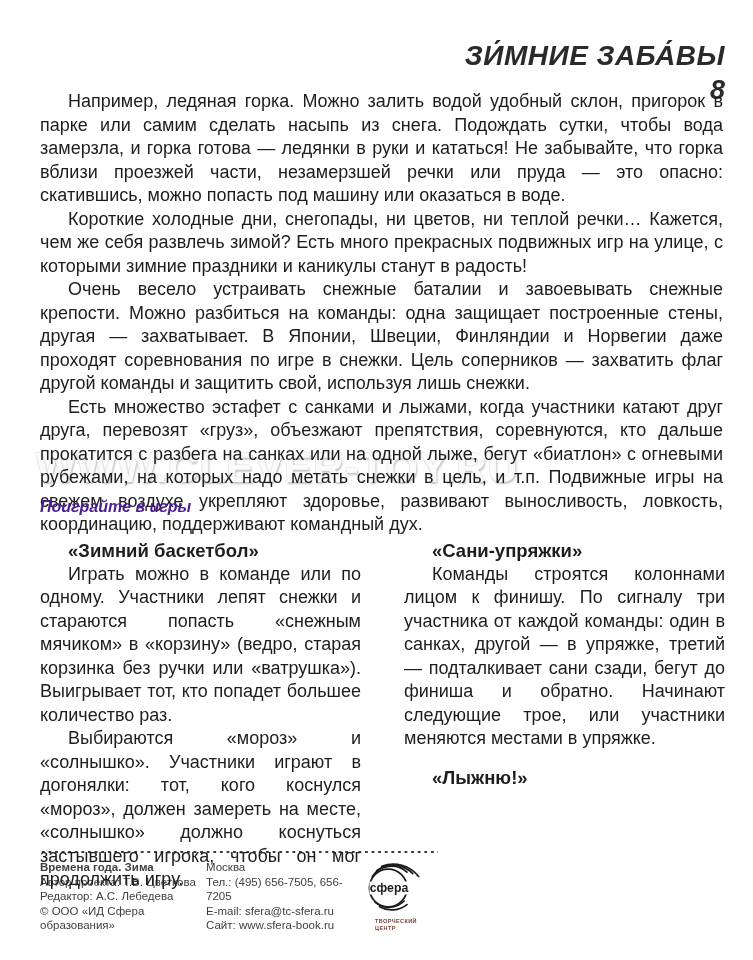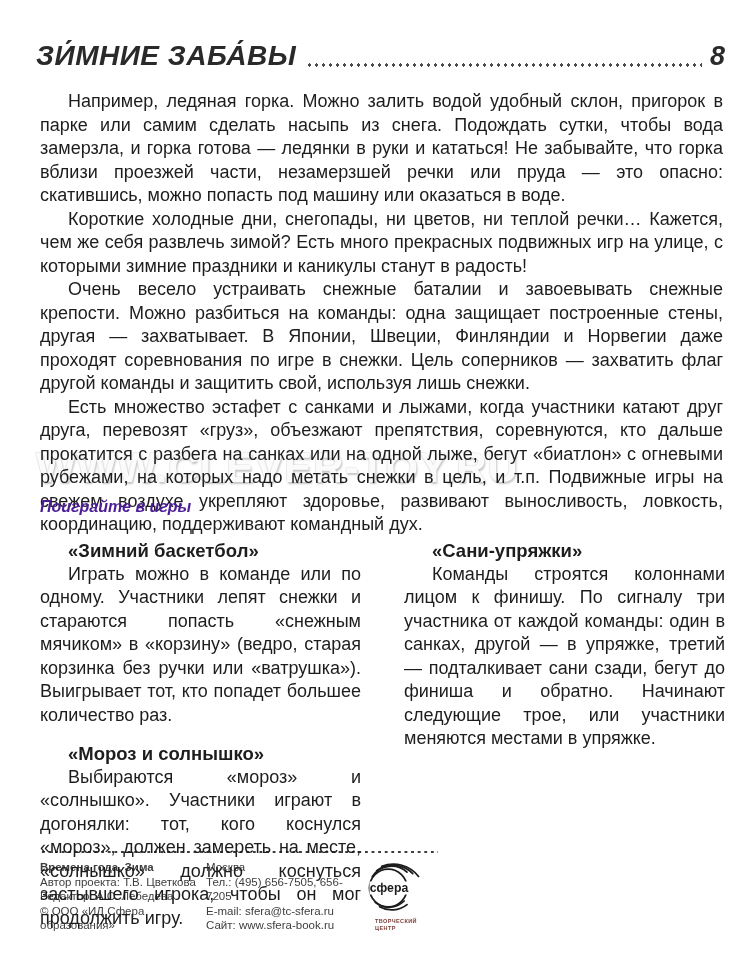--- a/index.html
+++ b/index.html
@@ -9,23 +9,24 @@
     width: 753px;
     height: 960px;
     background: #ffffff;
     font-family: "Liberation Sans", sans-serif;
     color: #1d1d1d;
     overflow: hidden;
   }
   
   .header {
     position: absolute;
-    top: 40px; left: 36px; right: 28px;
+    top: 40px; left: 28px; right: 28px;
     display: flex;
     align-items: flex-end;
+    flex-direction: column;
   }
   .page-title {
     font-size: 28px;
     font-weight: bold;
     font-style: italic;
     letter-spacing: 0.5px;
     color: #2a2a2a;
     white-space: nowrap;
   }
   .leader-dots {
@@ -151,26 +152,26 @@
     <p>Очень весело устраивать снежные баталии и завоевывать снежные крепости. Можно разбиться на команды: одна защищает построенные стены, другая — захватывает. В Японии, Швеции, Финляндии и Норвегии даже проходят соревнования по игре в снежки. Цель соперников — захватить флаг другой команды и защитить свой, используя лишь снежки.</p>
     <p>Есть множество эстафет с санками и лыжами, когда участники катают друг друга, перевозят «груз», объезжают препятствия, соревнуются, кто дальше прокатится с разбега на санках или на одной лыже, бегут «биатлон» с огневыми рубежами, на которых надо метать снежки в цель, и т.п. Подвижные игры на свежем воздухе укрепляют здоровье, развивают выносливость, ловкость, координацию, поддерживают командный дух.</p>
   </div>
 
   <div class="games-heading">Поиграйте в игры</div>
 
   <div class="columns">
     <div class="col">
       <div class="game-title">«Зимний баскетбол»</div>
       <div class="game-text">Играть можно в команде или по одному. Участники лепят снежки и стараются попасть «снежным мячиком» в «корзину» (ведро, старая корзинка без ручки или «ватрушка»). Выигрывает тот, кто попадет большее количество раз.</div>
-      <div class="game-title">«Мороз и солнышко»</div>
       <div class="game-text">Выбираются «мороз» и «солнышко». Участники играют в догонялки: тот, кого коснулся «мороз», должен замереть на месте, «солнышко» должно коснуться застывшего игрока, чтобы он мог продолжить игру.</div>
     </div>
     <div class="col">
       <div class="game-title">«Сани-упряжки»</div>
       <div class="game-text">Команды строятся колоннами лицом к финишу. По сигналу три участника от каждой команды: один в санках, другой — в упряжке, третий — подталкивает сани сзади, бегут до финиша и обратно. Начинают следующие трое, или участники меняются местами в упряжке.</div>
+      <div class="game-title">«Лыжню!»</div>
     </div>
   </div>
 
   <div class="footer">
     <div class="footer-dots"></div>
     <div class="footer-cols">
       <div class="footer-col footer-col-1">
         <div class="footer-line-bold">Времена года. Зима</div>
         <div>Автор проекта: Т.В. Цветкова</div>
         <div>Редактор: А.С. Лебедева</div>

